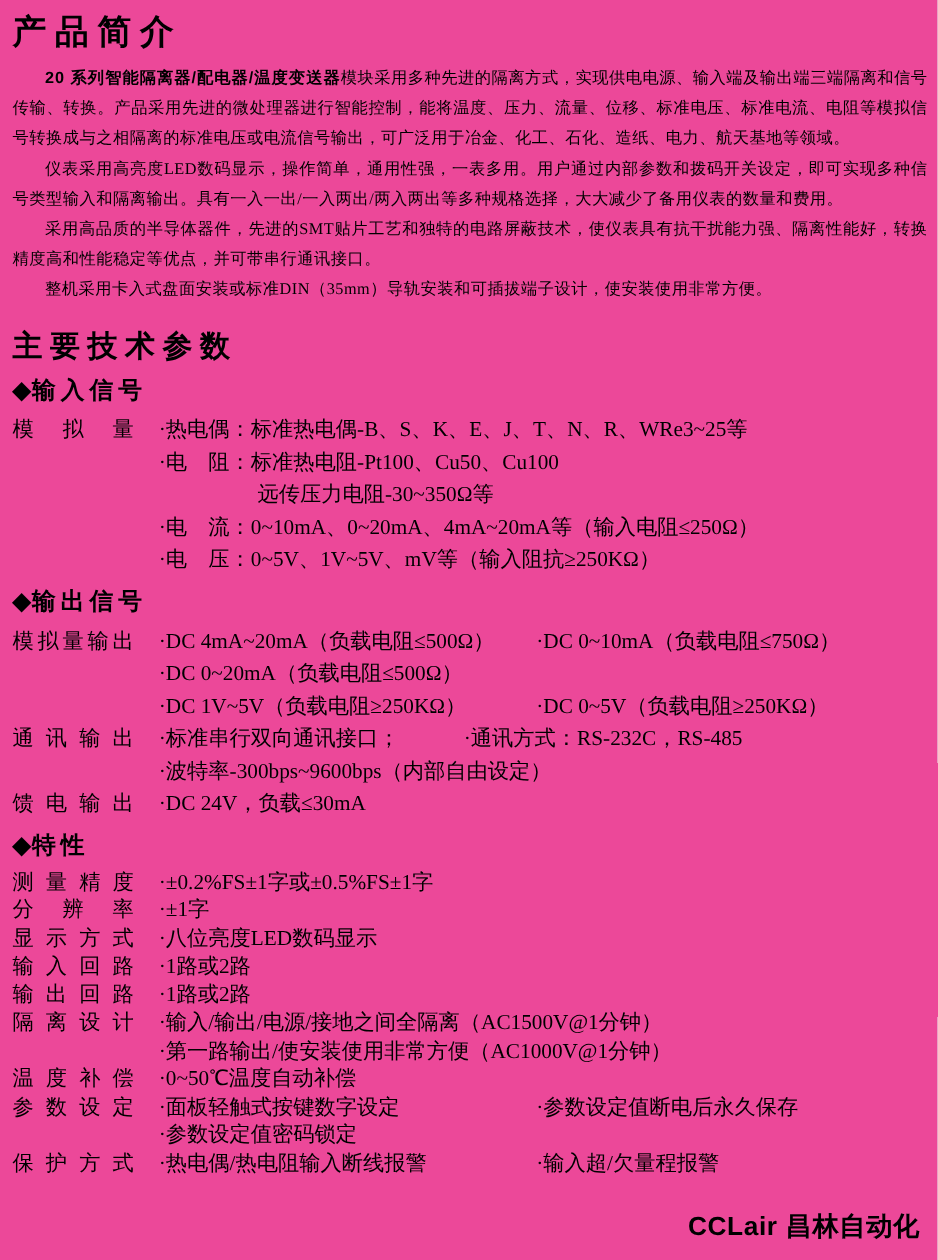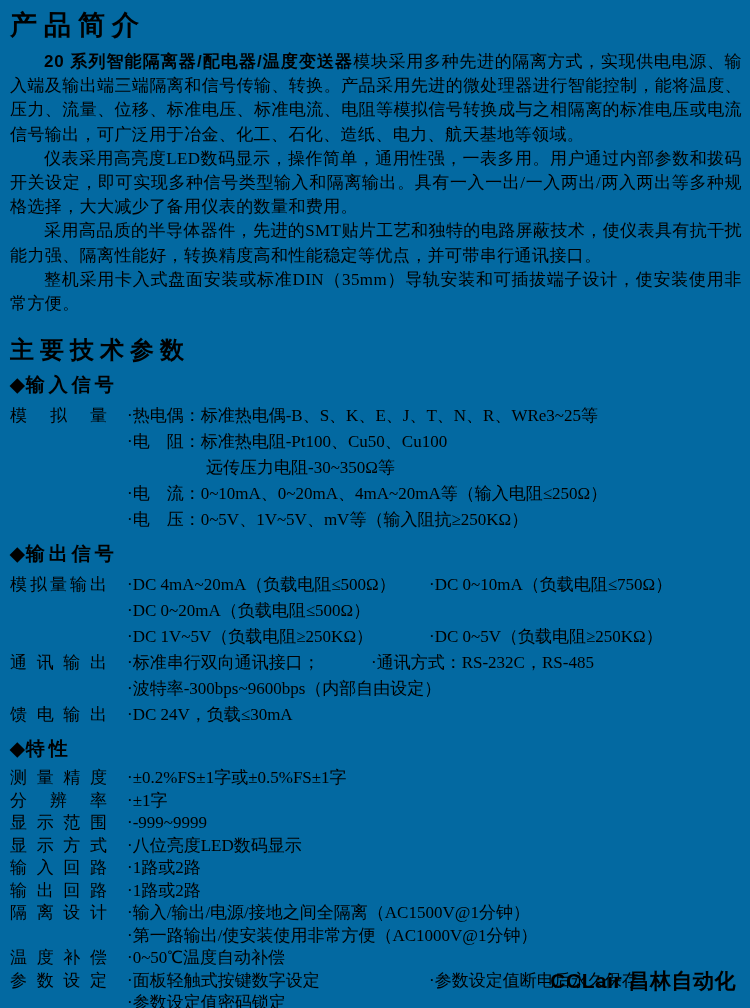--- a/index.html
+++ b/index.html
@@ -1,28 +1,28 @@
 <!DOCTYPE html>
 <html><head>
 <meta charset="utf-8">
 <style>
   * { margin:0; padding:0; box-sizing:border-box; }
   html,body { background:#e8e8e8; }
   .page {
-    width:750px; height:1008px; background:#0369a1; color:#000;
+    width:750px; height:1008px; background:#ec4899; color:#000;
     margin:0 auto; position:relative; overflow:hidden;
     padding:8px 8px 0 10px;
     font-family:"Liberation Serif", serif;
   }
   h1.doc-title {
     font-family:"Liberation Sans", sans-serif; font-weight:bold;
     font-size:27px; letter-spacing:7px; margin:2px 0 9px 0; line-height:31px;
   }
   p.para {
-    font-size:17px; line-height:24.2px; text-align:justify;
+    font-size:13px; line-height:24.2px; text-align:justify;
     text-indent:2em; letter-spacing:0.4px;
   }
   p.para b { font-family:"Liberation Sans", sans-serif; letter-spacing:0.8px; }
   h2.params-title {
     font-family:"Liberation Sans", sans-serif; font-weight:bold;
     font-size:24px; letter-spacing:6px; margin:19px 0 4px 0; line-height:29px;
   }
   .sec-head {
     font-size:19px; letter-spacing:4px; margin:9px 0 7px 0; line-height:23px;font-weight:bold;
   }
@@ -139,28 +139,20 @@
 
     <div class="spec-row">
       <div class="spec-label">分辨率</div>
       <div class="spec-lines">
         <div class="line">
             <span class="lcell wide">·±1字</span>
           </div>
       </div>
     </div>
 
-    <div class="spec-row">
-      <div class="spec-label">显示范围</div>
-      <div class="spec-lines">
-        <div class="line">
-            <span class="lcell wide">·-999~9999</span>
-          </div>
-      </div>
-    </div>
 
     <div class="spec-row">
       <div class="spec-label">显示方式</div>
       <div class="spec-lines">
         <div class="line">
             <span class="lcell wide">·八位亮度LED数码显示</span>
           </div>
       </div>
     </div>
 

